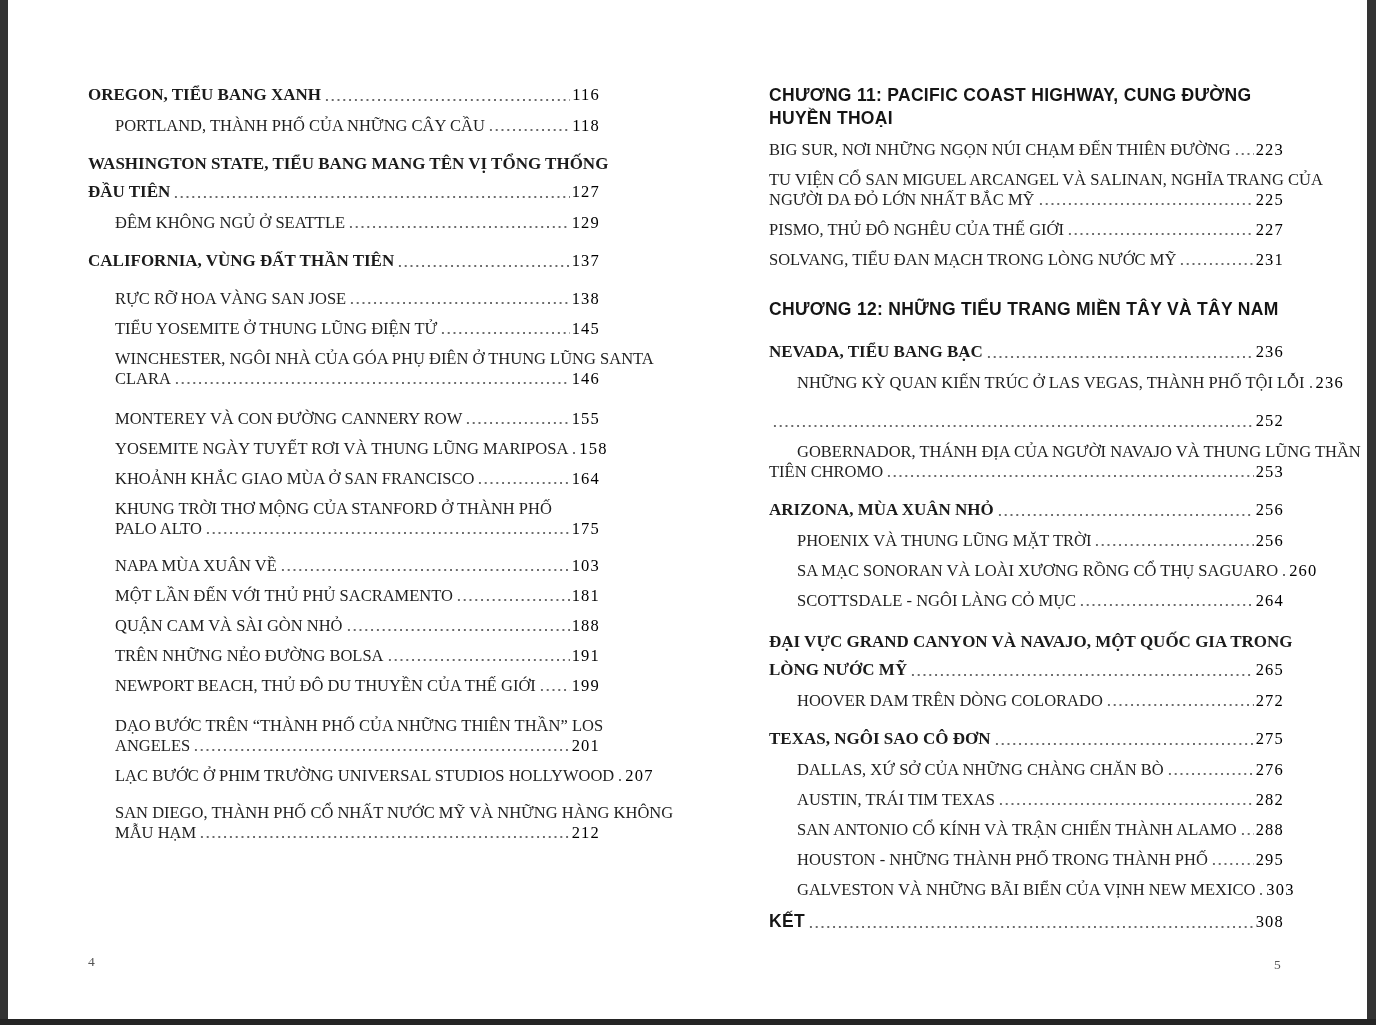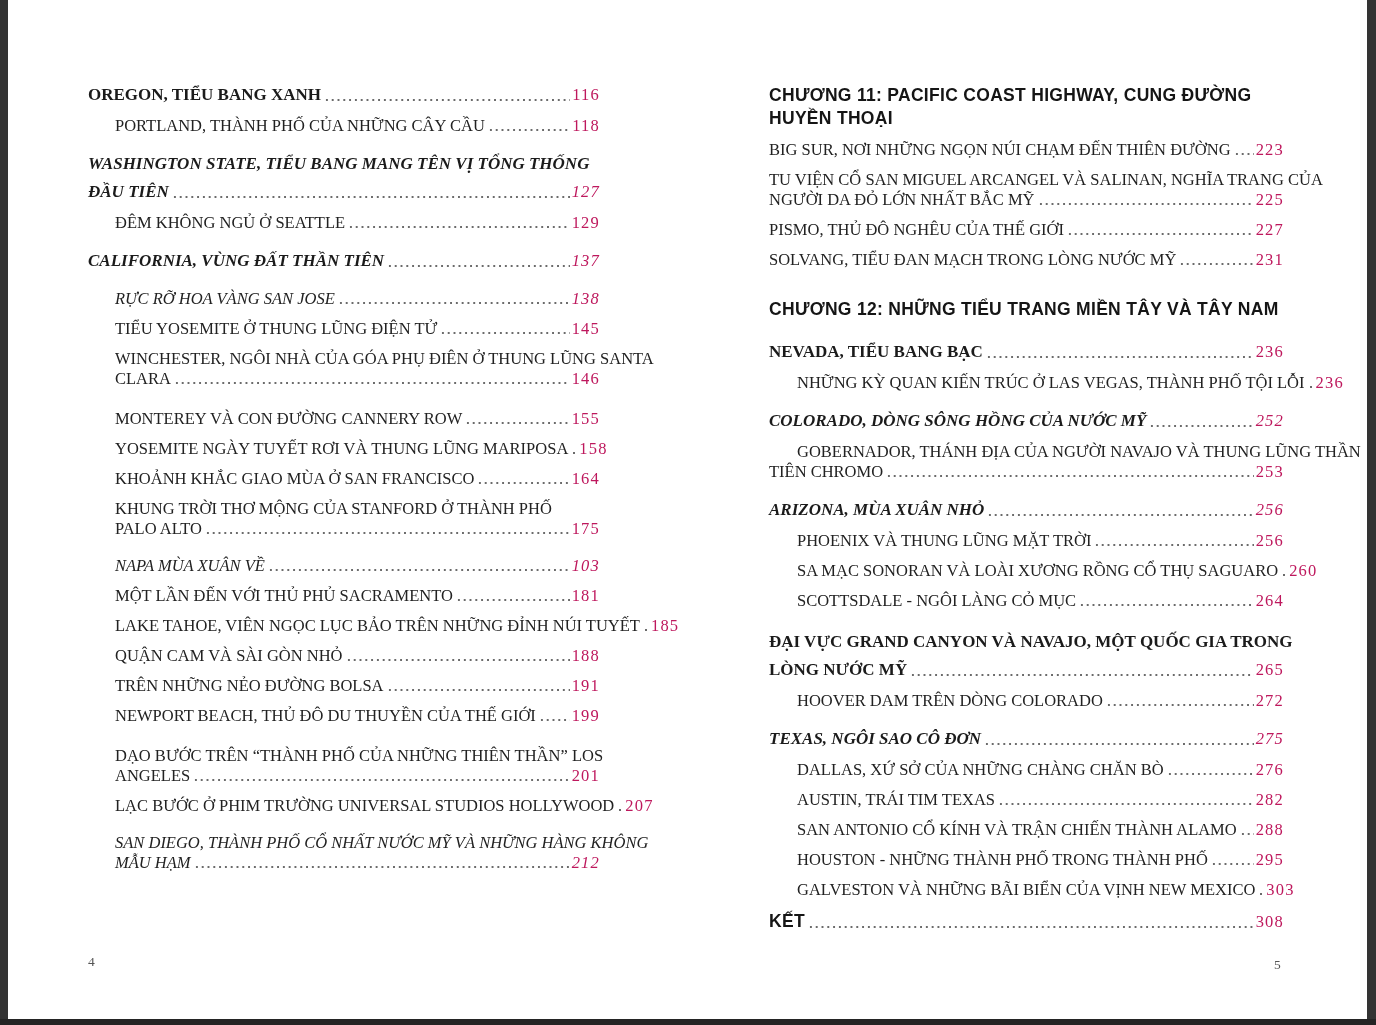--- a/index.html
+++ b/index.html
@@ -13,21 +13,21 @@
   .edge-b { left:0; top:1019px; width:1376px; height:6px; background:#242424; }
 
   
   .page { position:absolute; top:84px; }
   #page-left  { left:88px;  width:512px; }
   #page-right { left:769px; width:515px; }
 
   
   .entry { color:#222222; font-size:16.5px; line-height:20px; margin-top:10px; }
   .entry:first-child { margin-top:0; }
-  .entry.g-m  { margin-top:17px;font-style:italic; }
+  .entry.g-m  { margin-top:17px; }
   .entry.g-l  { margin-top:20px; }
   .entry.g-xl { }
   .entry.g-xxl{ margin-top:28px; }
 
   .entry.main { font-weight:700; font-size:17px; line-height:22px; color:#1b1b1b; }
   .entry.chapter { font-family:"Liberation Sans","DejaVu Sans",sans-serif; font-weight:700;
                    font-size:17.5px; line-height:23px; color:#151515; letter-spacing:0.3px; }
 
   .page-left  .entry.sub { padding-left:27px; }
   .page-right .entry.sub.single .txt { padding-left:28px; }
@@ -36,21 +36,21 @@
   .line-first { white-space:nowrap; }
   .line-first.just { text-align:justify; text-align-last:justify; }
   .entry.main .line-first { margin-bottom:6px; }
 
   .row { display:flex;align-items:flex-end; }
   .txt { white-space:nowrap; flex:0 0 auto; }
   .leader { flex:1 1 auto; min-width:6px; align-self:flex-end; height:6px; margin:0 2px 3px 3px;
             background-image:radial-gradient(circle, #6b6b6b 1.1px, rgba(0,0,0,0) 1.4px);
             background-size:5.8px 6px; background-repeat:repeat-x; background-position:left bottom; }
   .pg { flex:0 0 auto; align-self:flex-end; font-family:"Liberation Serif","DejaVu Serif",serif;
-        font-weight:400; font-size:16.5px; color:#be185d; letter-spacing:1.2px; line-height:20px; }
+        font-weight:400; font-size:16.5px; color:#000000; letter-spacing:1.2px; line-height:20px; }
   .entry.main .pg, .entry.chapter .pg { line-height:22px; }
 
   
   .folio { position:absolute; font-size:13.5px; color:#555555; }
   #folio-left  { left:88px;   top:954px; }
   #folio-right { left:1274px; top:957px; }
 </style>
 </head>
 <body>
 
@@ -155,27 +155,20 @@
     </div>
     <div class="entry sub single">
       <div class="row">
         <span class="txt">MỘT LẦN ĐẾN VỚI THỦ PHỦ SACRAMENTO</span>
         <span class="leader"></span>
         <span class="pg">181</span>
       </div>
     </div>
     <div class="entry sub single">
       <div class="row">
-        <span class="txt">LAKE TAHOE, VIÊN NGỌC LỤC BẢO TRÊN NHỮNG ĐỈNH NÚI TUYẾT</span>
-        <span class="leader"></span>
-        <span class="pg">185</span>
-      </div>
-    </div>
-    <div class="entry sub single">
-      <div class="row">
         <span class="txt">QUẬN CAM VÀ SÀI GÒN NHỎ</span>
         <span class="leader"></span>
         <span class="pg">188</span>
       </div>
     </div>
     <div class="entry sub single">
       <div class="row">
         <span class="txt">TRÊN NHỮNG NẺO ĐƯỜNG BOLSA</span>
         <span class="leader"></span>
         <span class="pg">191</span>
@@ -258,21 +251,20 @@
     </div>
     <div class="entry sub single">
       <div class="row">
         <span class="txt">NHỮNG KỲ QUAN KIẾN TRÚC Ở LAS VEGAS, THÀNH PHỐ TỘI LỖI</span>
         <span class="leader"></span>
         <span class="pg">236</span>
       </div>
     </div>
     <div class="entry main g-m single">
       <div class="row">
-        <span class="txt">COLORADO, DÒNG SÔNG HỒNG CỦA NƯỚC MỸ</span>
         <span class="leader"></span>
         <span class="pg">252</span>
       </div>
     </div>
     <div class="entry sub multi">
       <div class="line-first just">GOBERNADOR, THÁNH ĐỊA CỦA NGƯỜI NAVAJO VÀ THUNG LŨNG THẦN</div>
       <div class="row">
         <span class="txt">TIÊN CHROMO</span>
         <span class="leader"></span>
         <span class="pg">253</span>

